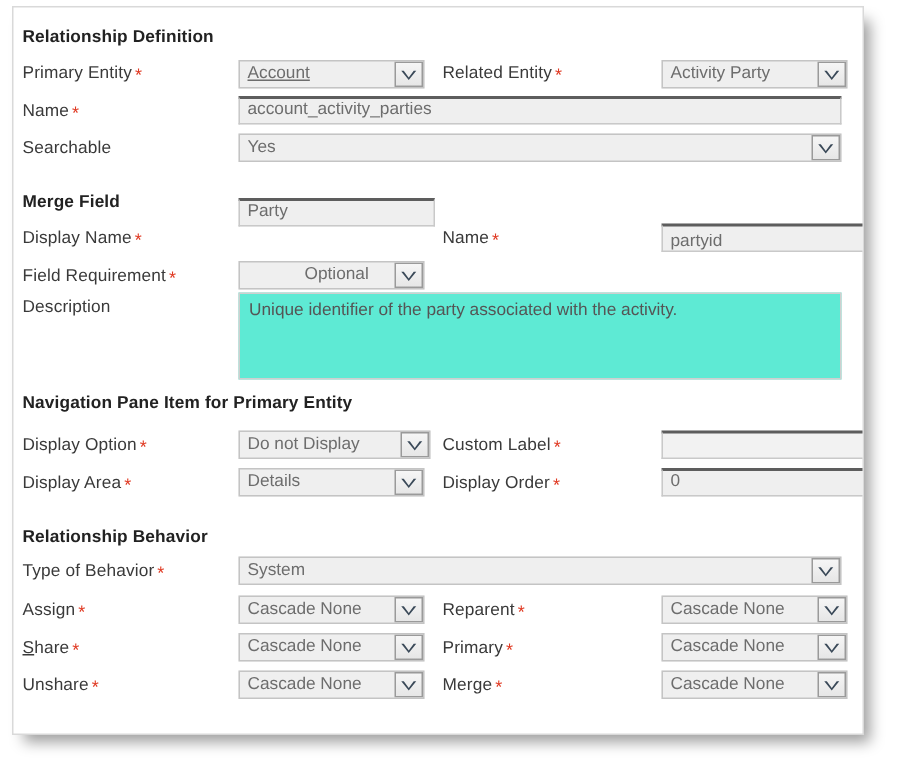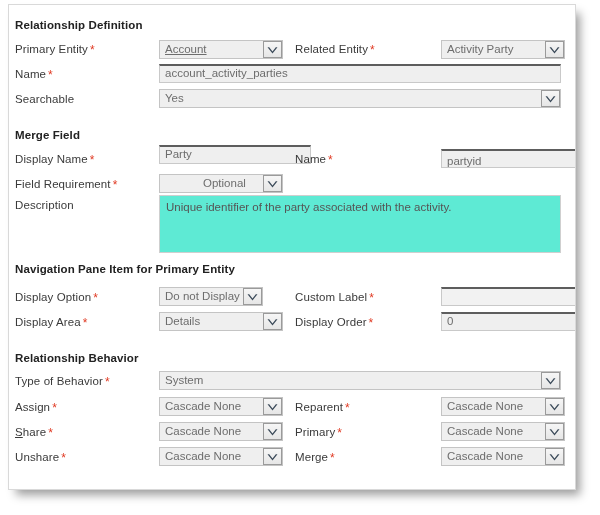--- a/index.html
+++ b/index.html
@@ -161,41 +161,41 @@
       <div class="ctl dropdown" style="left: 150px; top: 84px; width: 402px;">
         <span class="val">Yes</span>
         <span class="dd-btn">
           <svg width="11" height="8" viewBox="0 0 11 8">
             <path d="M0.5 1.2 L2.2 1.2 L5.5 5.6 L8.8 1.2 L10.5 1.2 L5.5 7.4 Z" fill="#3b4a59"></path>
           </svg>
         </span>
       </div>
       <div class="section-heading" style="left: 6px; top: 124px;">Merge Field</div>
       <div class="flabel" style="left: 6px; top: 148px;"><span>Display Name</span><span class="req">*</span></div>
-      <div class="ctl textbox" style="left: 150px; top: 140px; width: 152px;">
+      <div class="ctl textbox" style="left: 150px; top: 127px; width: 131px;">
         <span class="val">Party</span>
       </div>
       <div class="flabel" style="left: 286px; top: 148px;"><span>Name</span><span class="req">*</span></div>
       <div class="ctl textbox" style="left: 432px; top: 144px; width: 152px; align-items: flex-end;">
         <span class="val">partyid</span>
       </div>
       <div class="flabel" style="left: 6px; top: 173px;"><span>Field Requirement</span><span class="req">*</span></div>
       <div class="ctl dropdown" style="left: 150px; top: 169px; width: 124px; padding-left: 38px;">
         <span class="val">Optional</span>
         <span class="dd-btn">
           <svg width="11" height="8" viewBox="0 0 11 8">
             <path d="M0.5 1.2 L2.2 1.2 L5.5 5.6 L8.8 1.2 L10.5 1.2 L5.5 7.4 Z" fill="#3b4a59"></path>
           </svg>
         </span>
       </div>
       <div class="flabel" style="left: 6px; top: 194px;"><span>Description</span></div>
       <div class="textarea" style="left: 150px; top: 190px; width: 402px; height: 58px;">Unique identifier of the party associated with the activity.</div>
       <div class="section-heading" style="left: 6px; top: 258px;">Navigation Pane Item for Primary Entity</div>
       <div class="flabel" style="left: 6px; top: 286px;"><span>Display Option</span><span class="req">*</span></div>
-      <div class="ctl dropdown" style="left: 150px; top: 282px; width: 104px;">
+      <div class="ctl dropdown" style="left: 150px; top: 282px; width: 128px;">
         <span class="val">Do not Display</span>
         <span class="dd-btn">
           <svg width="11" height="8" viewBox="0 0 11 8">
             <path d="M0.5 1.2 L2.2 1.2 L5.5 5.6 L8.8 1.2 L10.5 1.2 L5.5 7.4 Z" fill="#3b4a59"></path>
           </svg>
         </span>
       </div>
       <div class="flabel" style="left: 286px; top: 286px;"><span>Custom Label</span><span class="req">*</span></div>
       <div class="ctl textbox empty" style="left: 432px; top: 282px; width: 152px;">
         <span class="val"></span>

